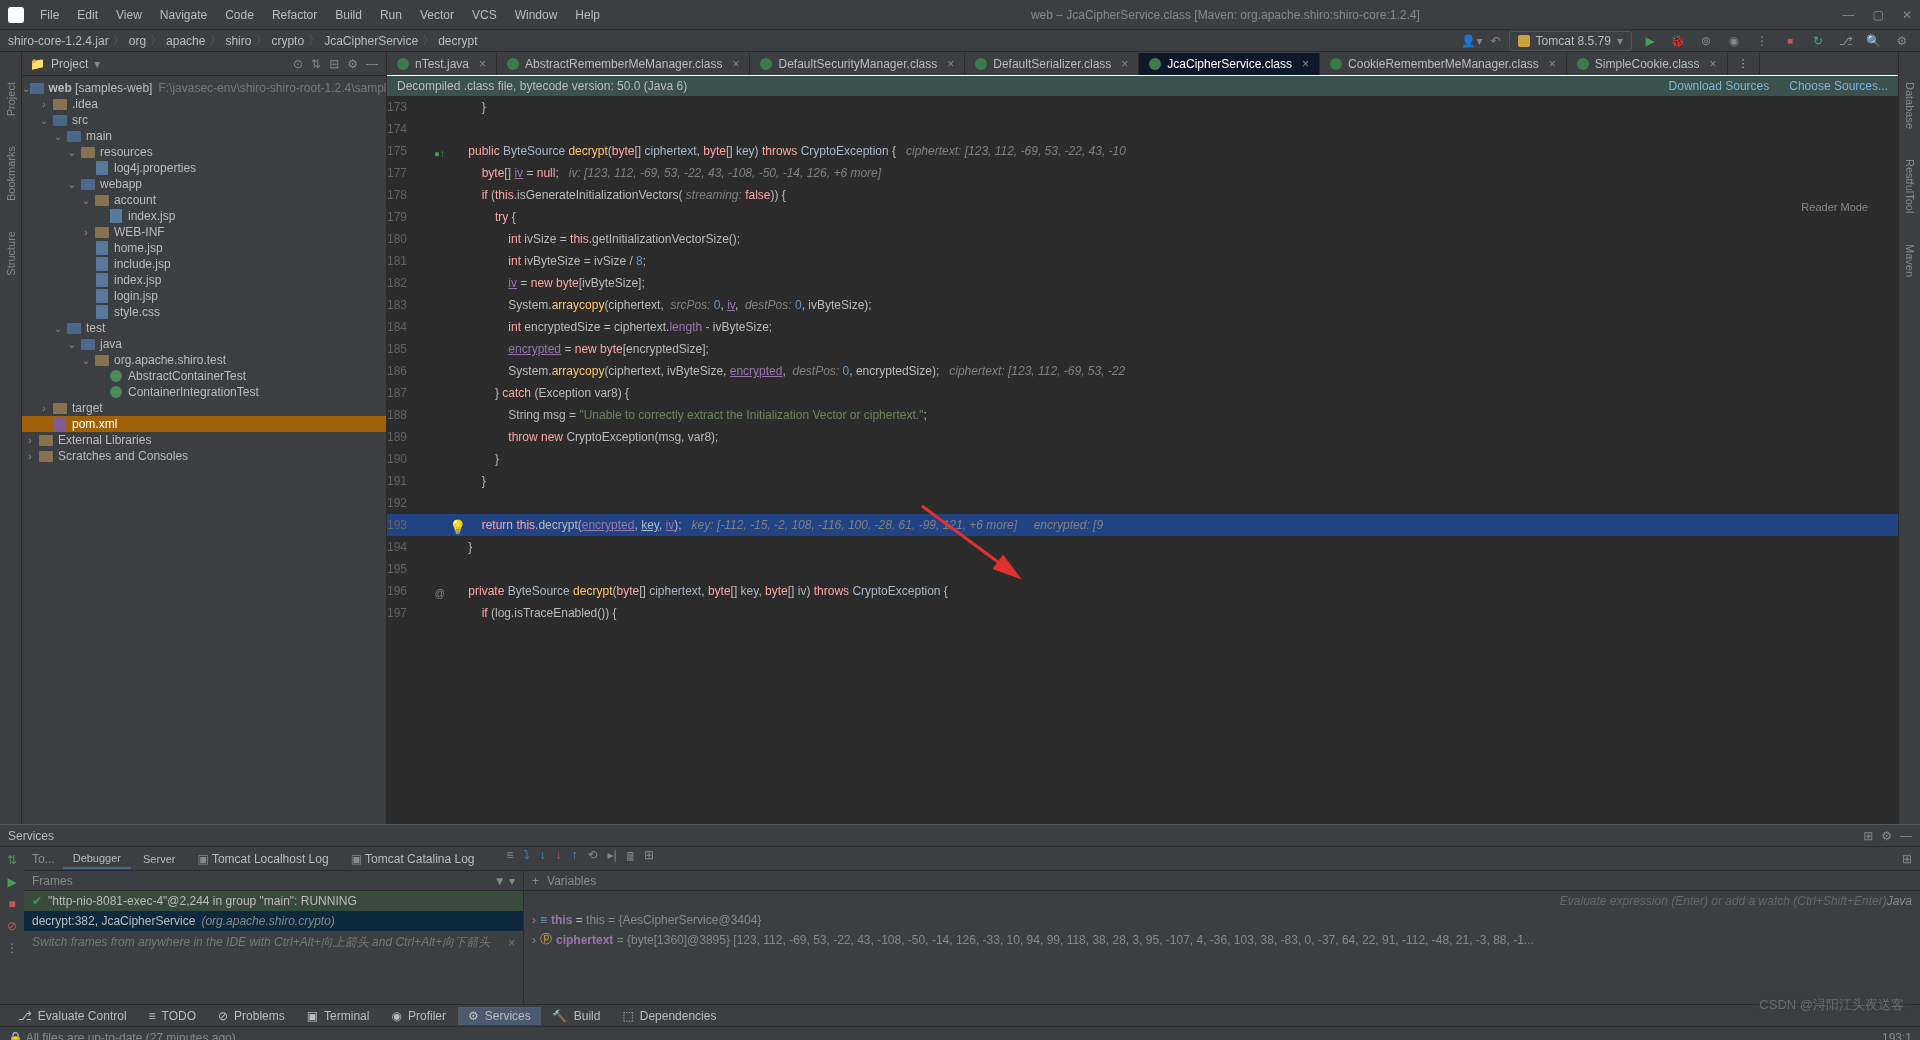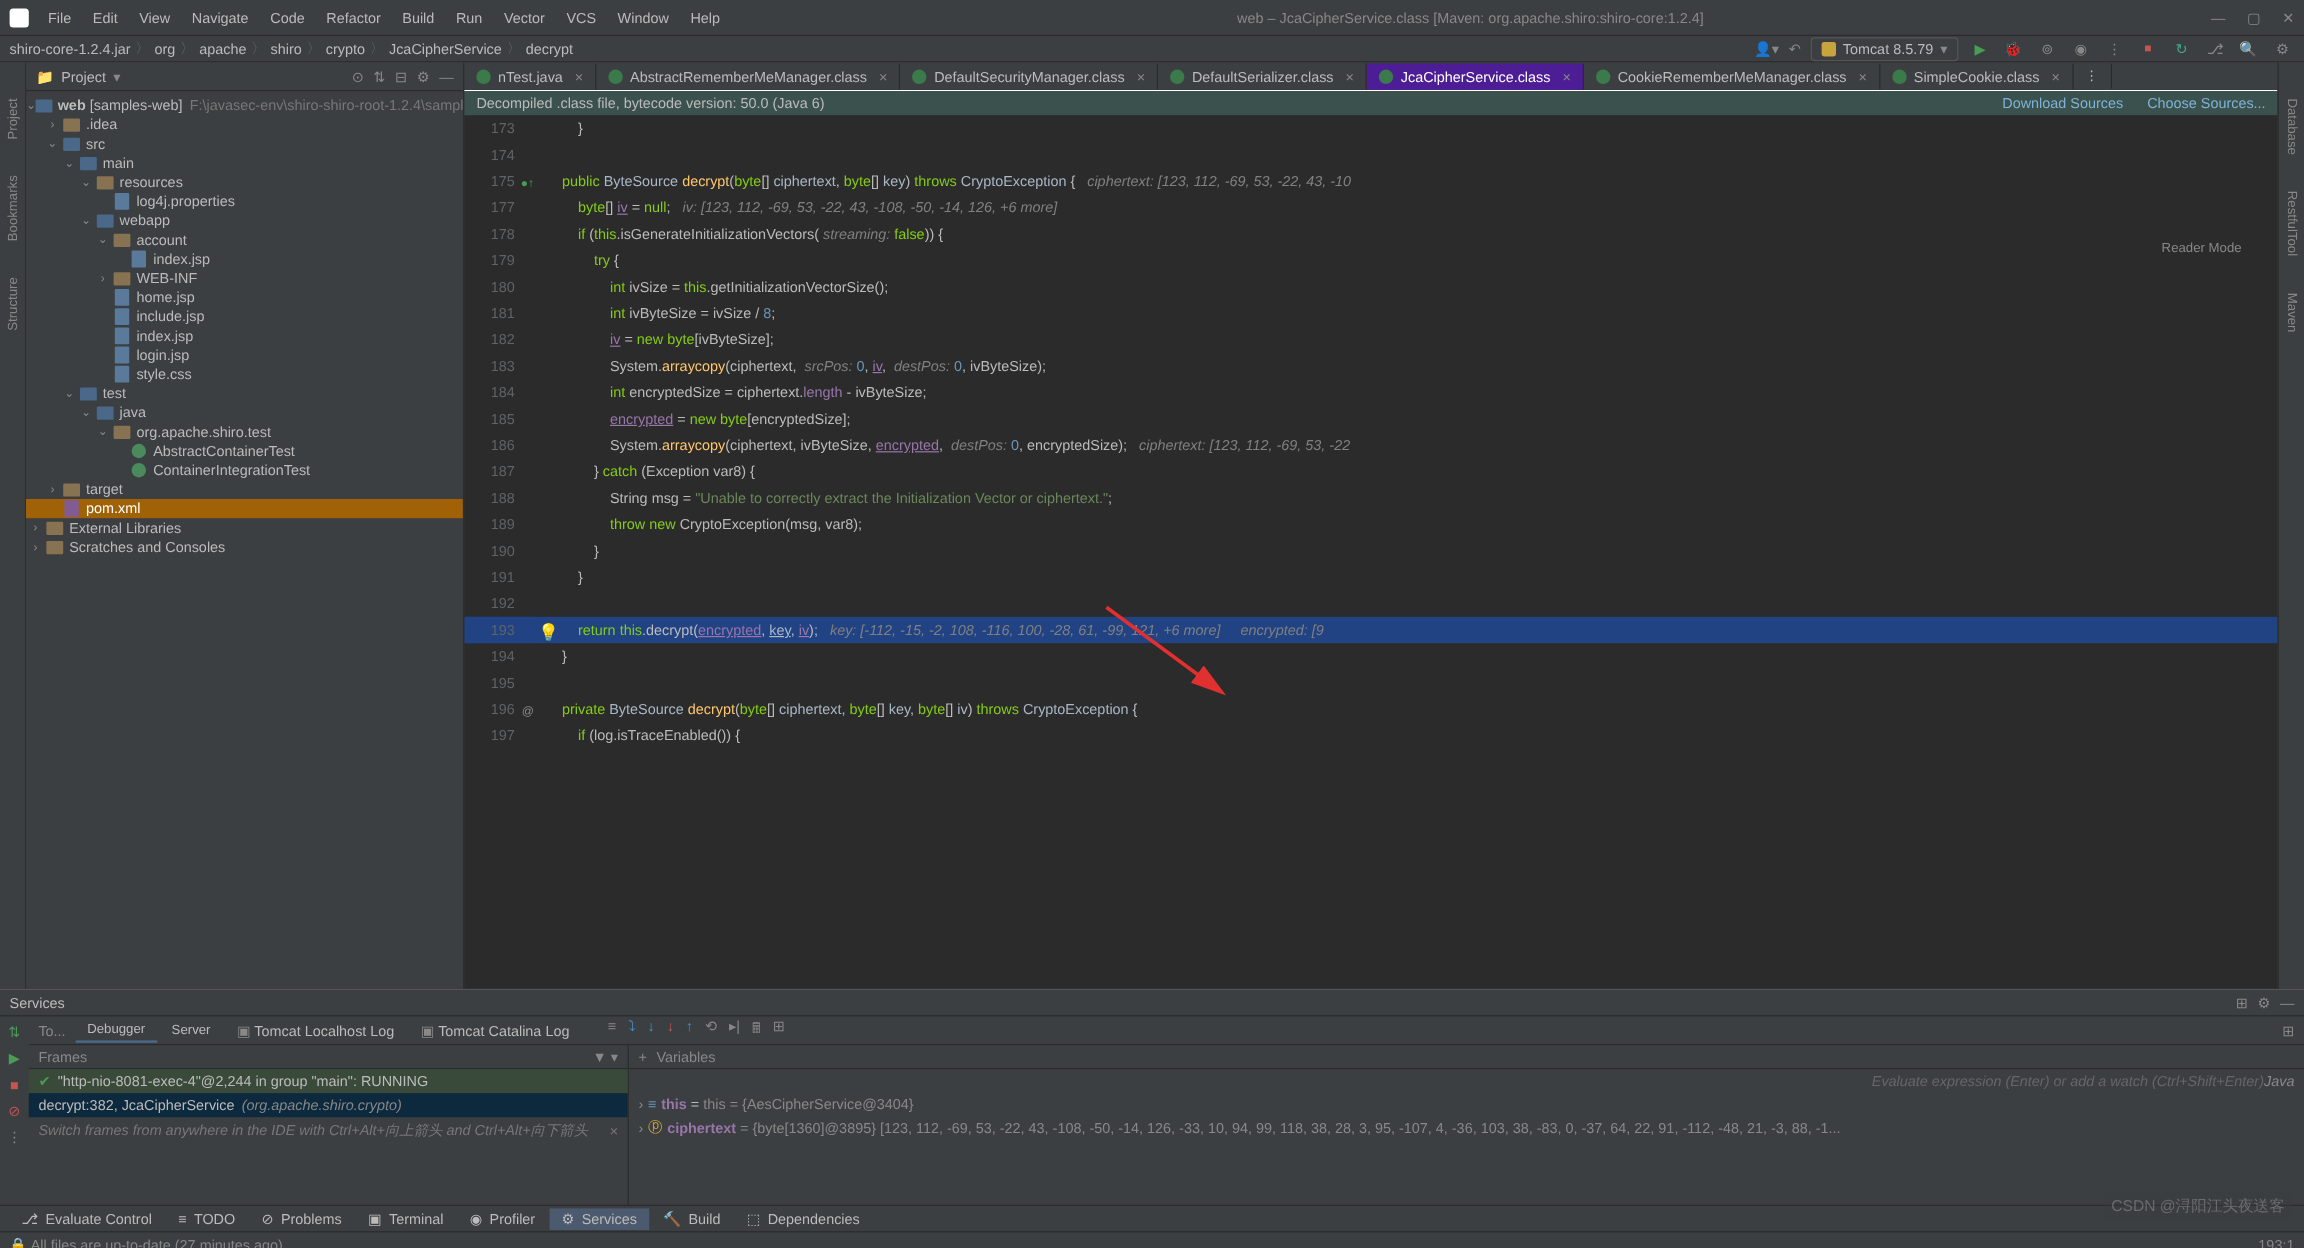--- a/index.html
+++ b/index.html
@@ -38,35 +38,35 @@
 .folder-ico.blue{background:#4a688a}
 .file-ico{width:12px;height:14px;background:#5a7a9c;border-radius:1px}
 .file-ico.css{background:#5a7a9c}
 .file-ico.jsp{background:#5a7a9c}
 .file-ico.xml{background:#815c94}
 .class-ico{width:12px;height:12px;background:#4a8a5c;border-radius:50%}
 .pad{display:inline-block}
 .editor-area{flex:1;display:flex;flex-direction:column;background:#2b2b2b}
 .editor-tabs{height:24px;background:#3c3f41;display:flex;align-items:center;border-bottom:1px solid #ffffff;overflow:hidden}
 .etab{padding:4px 10px;display:flex;align-items:center;gap:6px;cursor:pointer;color:#bbb;font-size:11px;border-right:1px solid #2b2b2b}
-.etab.active{background:#4c1d95;color:#fff}
+.etab.active{background:#0f172a;color:#fff}
 .etab .close{color:#888;margin-left:4px}
 .tab-ico{width:12px;height:12px;background:#3b7a4a;border-radius:50%}
 .decompiled-bar{height:20px;background:#3b514d;color:#bbb;display:flex;align-items:center;padding:0 10px;font-size:11px;justify-content:space-between}
 .decompiled-bar .links{display:flex;gap:20px;color:#7fb3d5}
 .reader-mode{position:absolute;right:30px;top:100px;font-size:11px;color:#888}
 .code{flex:1;overflow:auto;font-family:"JetBrains Mono",Consolas,monospace;font-size:13px;line-height:22px;position:relative}
 .line{display:flex;min-height:22px}
-.gutter{width:60px;text-align:right;padding-right:18px;color:#606366;flex-shrink:0;position:relative}
+.gutter{width:60px;text-align:left;padding-right:18px;color:#606366;flex-shrink:0;position:relative}
 .gutter-mark{position:absolute;right:2px;top:3px;font-size:10px}
 .code-text{flex:1;white-space:pre;padding-left:8px}
 .line.highlighted{background:#214283}
 .line.highlighted .gutter{background:#214283}
 .bulb{position:absolute;left:62px;top:2px;color:#f0a732;font-size:14px}
-.kw{color:#84cc16}
+.kw{color:#fca5a5}
 .type{color:#a9b7c6}
 .method{color:#ffc66d}
 .str{color:#6a8759}
 .num{color:#6897bb}
 .comment{color:#808080;font-style:italic}
 .param{color:#a9b7c6}
 .field{color:#9876aa}
 .underline{text-decoration:underline}
 .bottom-panel{height:180px;background:#3c3f41;border-top:1px solid #555;display:flex;flex-direction:column}
 .bp-header{height:22px;display:flex;align-items:center;padding:0 8px;justify-content:space-between;border-bottom:1px solid #2b2b2b}

